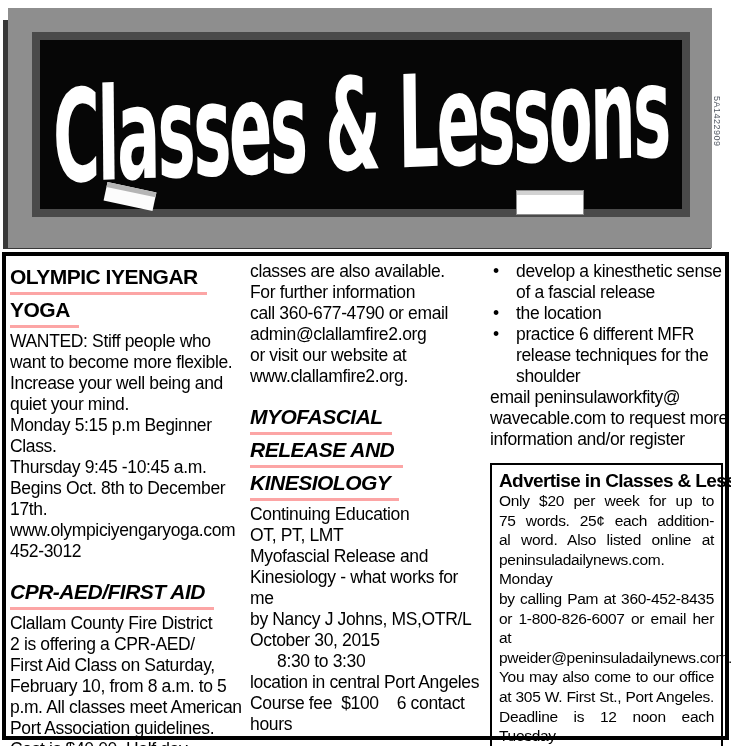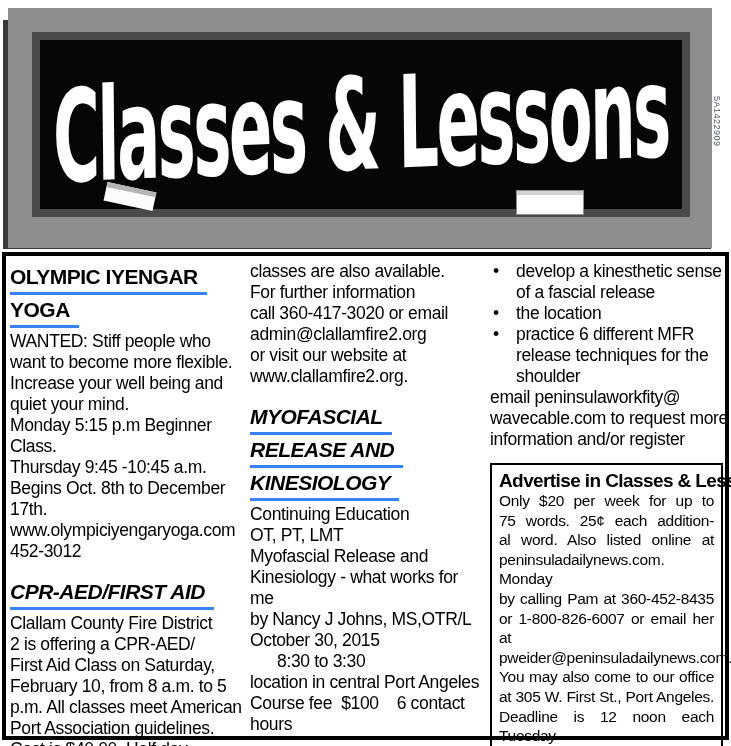--- a/index.html
+++ b/index.html
@@ -58,21 +58,21 @@
   .col3 { width:233px; }
 
   .tline {
     white-space:pre; font-size:17.5px; line-height:21px; letter-spacing:-0.35px;
     color:#000;
   }
   .heading { margin:1px 0 3px 0; }
   .heading.mt { margin-top:15px;font-style:italic; }
   .heading .tline {
     font-size:21px; font-weight:bold; line-height:30px; letter-spacing:-0.5px;
-    display:table; border-bottom:3px solid #3b82f6; padding-right:9px;
+    display:table; border-bottom:3px solid #fca5a5; padding-right:9px;
   }
 
   .bullet-row { display:flex; }
   .bullet-glyph { width:23px; font-size:17.5px; line-height:21px; padding-left:3px; }
   .bullet-text { flex:1; }
 
   .ad-box {
     margin-top:13px; border:2px solid #000; padding:5px 7px 7px 7px;
     box-sizing:border-box; width:233px;
   }
@@ -133,21 +133,21 @@
         <div class="tline">p.m. All classes meet American</div>
         <div class="tline">Port Association guidelines.</div>
         <div class="tline">Cost is $40.00. Half day</div>
       </div>
   </div>
 
   <div class="col col2">
     <div>
         <div class="tline">classes are also available.</div>
         <div class="tline">For further information</div>
-        <div class="tline">call 360-417-3020 or email</div>
+        <div class="tline">call 360-677-4790 or email</div>
         <div class="tline">admin@clallamfire2.org</div>
         <div class="tline">or visit our website at</div>
         <div class="tline">www.clallamfire2.org.</div>
       </div>
 
     <div class="heading mt">
         <div class="tline">MYOFASCIAL</div>
         <div class="tline">RELEASE AND</div>
         <div class="tline">KINESIOLOGY</div>
       </div>

